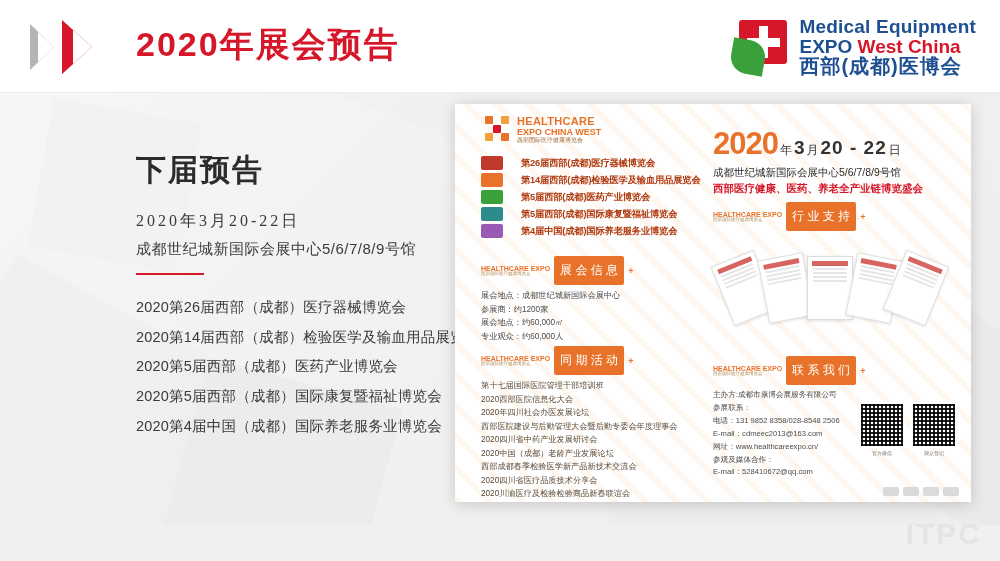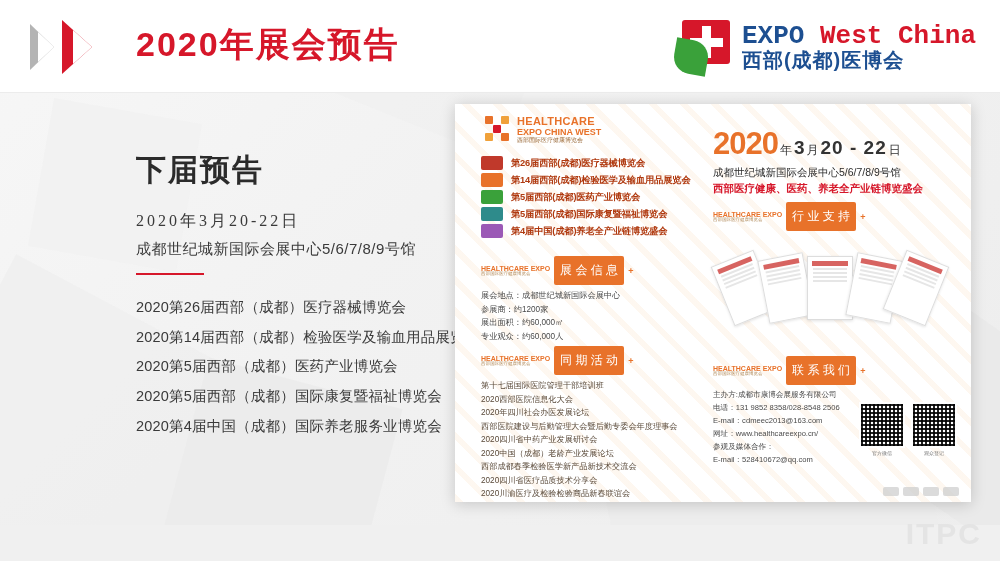--- a/index.html
+++ b/index.html
@@ -79,21 +79,21 @@
   .logo-cross .vline{position:absolute;left:28px;top:8px;width:9px;height:32px;background:#fff;}
   .logo-cross .hline{position:absolute;left:16px;top:20px;width:33px;height:9px;background:#fff;}
   .logo-cross .leaf{
     position:absolute;left:0px;top:22px;width:34px;height:34px;
     background:#3aa13a;
     border-radius:0 50% 0 50%;
     transform:rotate(10deg);
   }
   .logo-text{line-height:1.05;}
   .logo-l1{font-size:19px;font-weight:bold;color:#1d4f91;letter-spacing:.2px;}
-  .logo-l2{font-size:26px;font-weight:bold;color:#1d4f91;font-family:Liberation Mono, monospace;}
+  .logo-l2{font-size:19px;font-weight:bold;color:#1d4f91;}
   .logo-l2 span.red{color:#d6172a;}
   .logo-l3{font-size:20px;font-weight:bold;color:#1d4f91;letter-spacing:1px;}
 
   
   .left-block{position:absolute;left:136px;top:150px;width:380px;z-index:4;}
   .lb-title{font-size:30px;font-weight:bold;color:#2b2b2b;letter-spacing:2px;margin:0 0 20px 0;}
   .lb-date{font-size:16px;color:#3a3a3a;letter-spacing:3px;margin-bottom:8px;font-family:Liberation Serif, serif;}
   .lb-venue{font-size:15px;color:#3a3a3a;letter-spacing:.5px;margin-bottom:14px;}
   .lb-rule{width:68px;height:2px;background:#d6172a;margin:0 0 18px 0;}
   .lb-list{list-style:none;margin:0;padding:0;}
@@ -121,21 +121,21 @@
   .pl-logo .mark i:nth-child(1){left:0;top:0;background:#e8722a;}
   .pl-logo .mark i:nth-child(2){left:16px;top:0;background:#f0a13a;}
   .pl-logo .mark i:nth-child(3){left:8px;top:9px;background:#d6172a;}
   .pl-logo .mark i:nth-child(4){left:0;top:17px;background:#f0a13a;}
   .pl-logo .mark i:nth-child(5){left:16px;top:17px;background:#e8722a;}
   .pl-logo .txt .t1{font-size:11px;font-weight:bold;color:#e8722a;line-height:1.05;letter-spacing:.3px;}
   .pl-logo .txt .t2{font-size:9px;font-weight:bold;color:#e8722a;line-height:1.1;}
   .pl-logo .txt .t3{font-size:6px;color:#9a6a3a;line-height:1.2;}
 
   .expo-list{position:absolute;left:10px;top:52px;width:228px;}
-  .expo-row{display:flex;align-items:center;gap:8px;margin-bottom:3px;}
+  .expo-row{display:flex;align-items:center;gap:18px;margin-bottom:3px;}
   .expo-row .badge{
     width:22px;height:14px;border-radius:2px;flex:0 0 auto;
     display:flex;align-items:center;justify-content:center;
     font-size:5px;color:#fff;line-height:1;
   }
   .expo-row .name{font-size:9.3px;color:#b03a10;font-weight:bold;white-space:nowrap;letter-spacing:-.2px;}
 
   .sect{position:absolute;left:10px;width:228px;}
   .sect-head{display:flex;align-items:center;gap:4px;margin-bottom:4px;}
   .sect-head .he{line-height:1;}
@@ -217,20 +217,21 @@
     <div class="header-title">2020年展会预告</div>
 
     <div class="logo">
       <div class="logo-cross">
         <div class="sq"></div>
         <div class="vline"></div>
         <div class="hline"></div>
         <div class="leaf"></div>
       </div>
       <div class="logo-text">
+        <div class="logo-l1">Medical Equipment</div>
         <div class="logo-l2">
           <span>EXPO</span>
           <span class="red">West China</span>
         </div>
         <div class="logo-l3">西部(成都)医博会</div>
       </div>
     </div>
   </div>
 
   <div class="left-block">
@@ -278,37 +279,37 @@
         <div class="expo-row">
           <div class="badge" style="background:#3aa13a"></div>
           <div class="name">第5届西部(成都)医药产业博览会</div>
         </div>
         <div class="expo-row">
           <div class="badge" style="background:#2e8b8b"></div>
           <div class="name">第5届西部(成都)国际康复暨福祉博览会</div>
         </div>
         <div class="expo-row">
           <div class="badge" style="background:#9b59b6"></div>
-          <div class="name">第4届中国(成都)养老全产业链博览盛会</div>
+          <div class="name">第4届中国(成都)国际养老服务业博览会</div>
         </div>
       </div>
 
       <div class="sect sect-b1" style="top:152px">
         <div class="sect-head">
           <div class="he">
             <div class="a">HEALTHCARE EXPO</div>
             <div class="b">西部国际医疗健康博览会</div>
           </div>
           <div class="tagbox">展 会 信 息</div>
           <div class="plus">+</div>
         </div>
         <div class="sect-body">
           <div>展会地点：成都世纪城新国际会展中心</div>
           <div>参展商：约1200家</div>
-          <div>展出面积：约60,000㎡</div>
+          <div>展会地点：约60,000㎡</div>
           <div>专业观众：约60,000人</div>
         </div>
       </div>
 
       <div class="sect sect-b2" style="top:242px">
         <div class="sect-head">
           <div class="he">
             <div class="a">HEALTHCARE EXPO</div>
             <div class="b">西部国际医疗健康博览会</div>
           </div>
@@ -394,20 +395,21 @@
         <div class="sect-head">
           <div class="he">
             <div class="a">HEALTHCARE EXPO</div>
             <div class="b">西部国际医疗健康博览会</div>
           </div>
           <div class="tagbox">联 系 我 们</div>
           <div class="plus">+</div>
         </div>
         <div class="cbody">
           <div>主办方:成都市康博会展服务有限公司</div>
+          <div>参展联系：</div>
           <div>电话：131 9852 8358/028-8548 2506</div>
           <div>E-mail：cdmeec2013@163.com</div>
           <div>网址：www.healthcareexpo.cn/</div>
           <div>参观及媒体合作：</div>
           <div>E-mail：528410672@qq.com</div>
         </div>
       </div>
 
       <div class="qr">
         <div>

